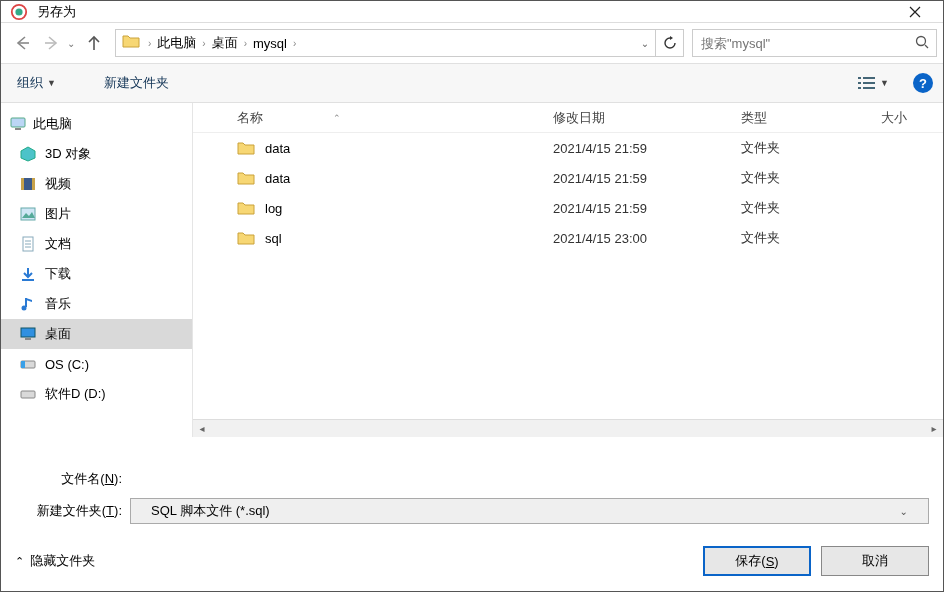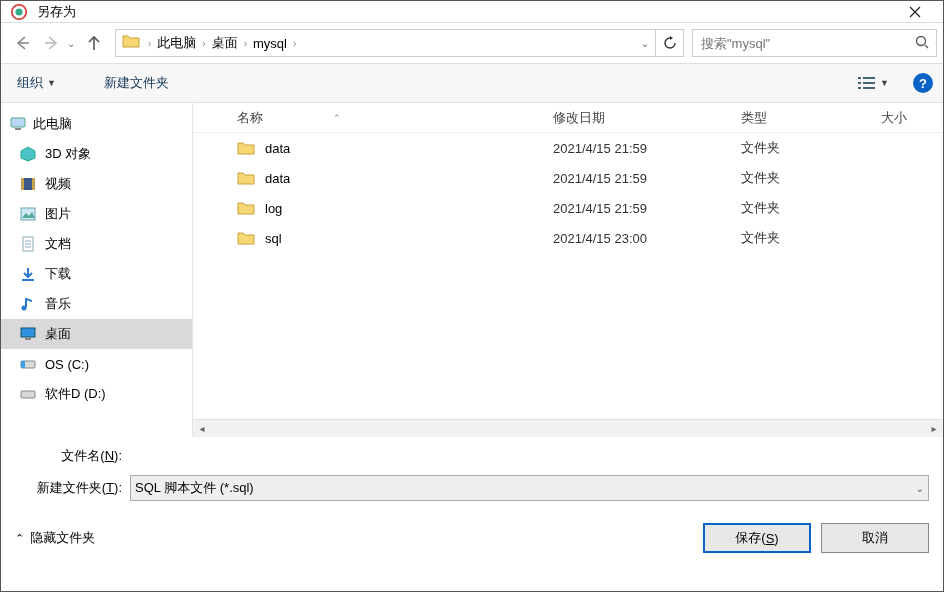--- a/index.html
+++ b/index.html
@@ -43,25 +43,25 @@
   .sortglyph { margin-left:70px; color:#888; font-size:9px; }
   .rows { flex:1; overflow:auto; }
   .row { height:30px; display:flex; align-items:center; }
   .rname { width:360px; padding-left:44px; display:flex; align-items:center; }
   .rname .ficon { width:18px; height:16px; margin-right:10px; }
   .rdate { width:188px; color:#333; }
   .rtype { width:140px; color:#333; }
   .hscroll { height:18px; border-top:1px solid #ddd; background:#f1f1f1; display:flex; align-items:center; }
   .hscroll .harrow { width:18px; text-align:center; color:#666; font-size:10px; }
   .hscroll .htrack { flex:1; }
-  .form { padding:10px 14px 0 14px; }
+  .form { padding:10px 14px 0 14px;margin-top:23px; }
   .frow { display:flex; align-items:center; margin-bottom:10px; }
   .flabel { width:115px; text-align:right; padding-right:8px; font-size:13px; }
   .finput { flex:1; height:26px; border:1px solid #aaa; padding:0 6px; font-size:13px; background:#fff; }
-  .fselect { flex:1; height:26px; border:1px solid #aaa; background:#efefef; padding:0 4px; font-size:13px; display:flex; align-items:center; justify-content:space-between; }
+  .fselect { flex:1; height:26px; border:1px solid #aaa; background:#efefef; padding:0 20px; font-size:13px; display:flex; align-items:center; justify-content:space-between; }
   .bottom { height:54px; display:flex; align-items:center; padding:0 14px; }
   .hide-folders { display:flex; align-items:center; font-size:13px; cursor:pointer; }
   .hide-folders .chev { font-size:11px; margin-right:6px; }
   .btn { width:108px; height:30px; border:1px solid #888; background:#e7e7e7; display:flex; align-items:center; justify-content:center; cursor:pointer; margin-left:10px; }
   .btn.primary { border:2px solid #0a64c8; }
   .under { text-decoration:underline; }
   .folder-svg { width:18px; height:15px; }
   ::-webkit-scrollbar { width:18px; }
   ::-webkit-scrollbar-track { background:#f1f1f1; }
   ::-webkit-scrollbar-thumb { background:#c4c4c4; }

